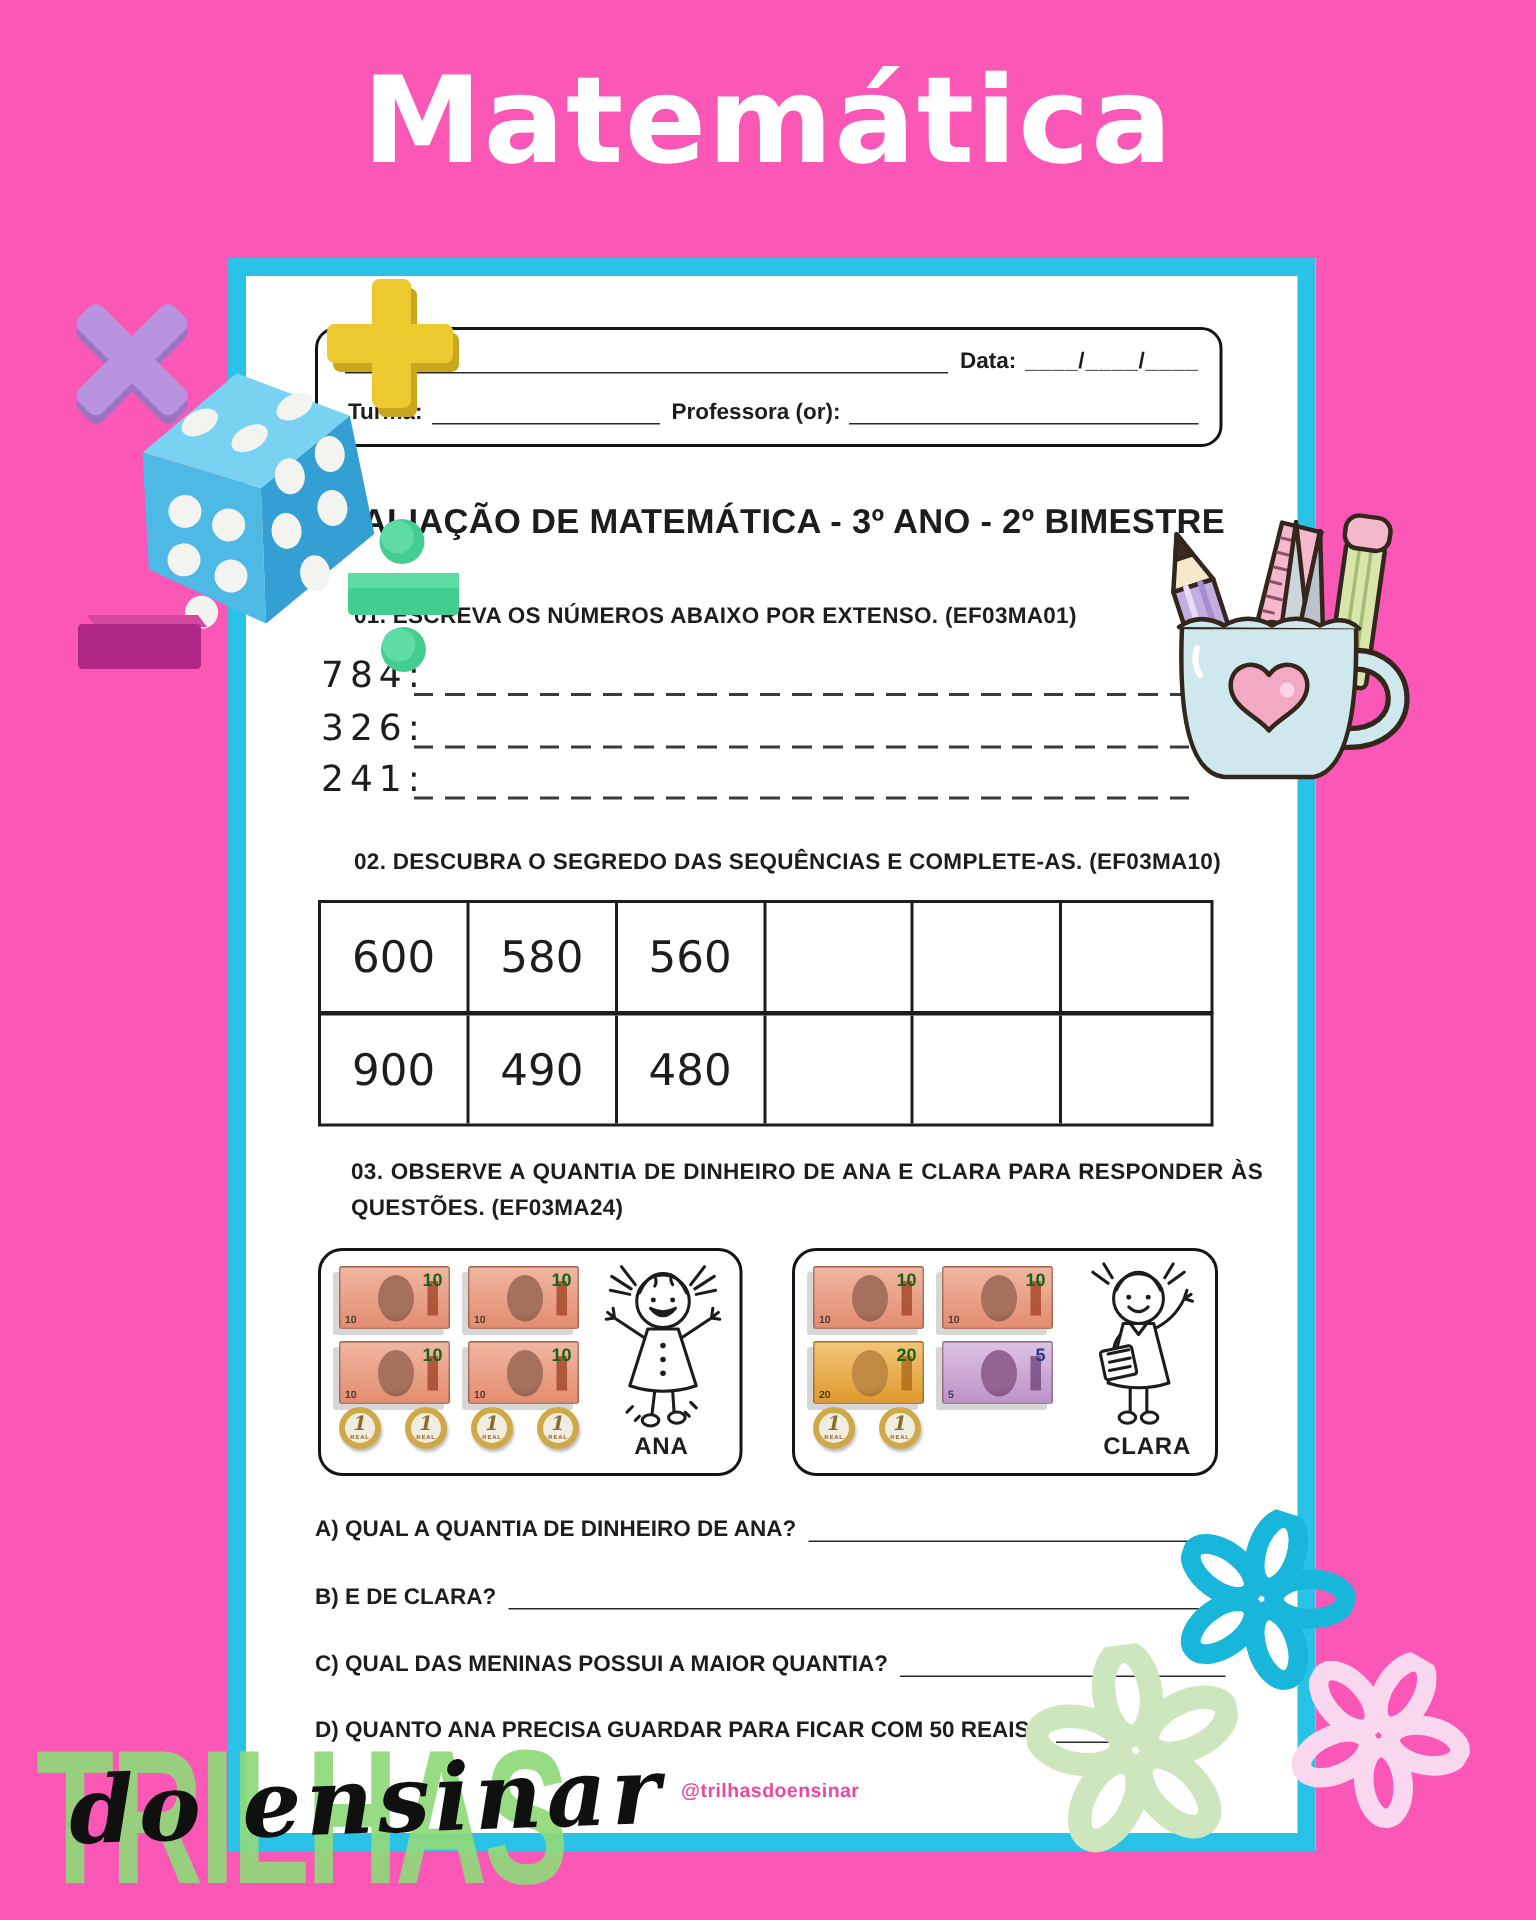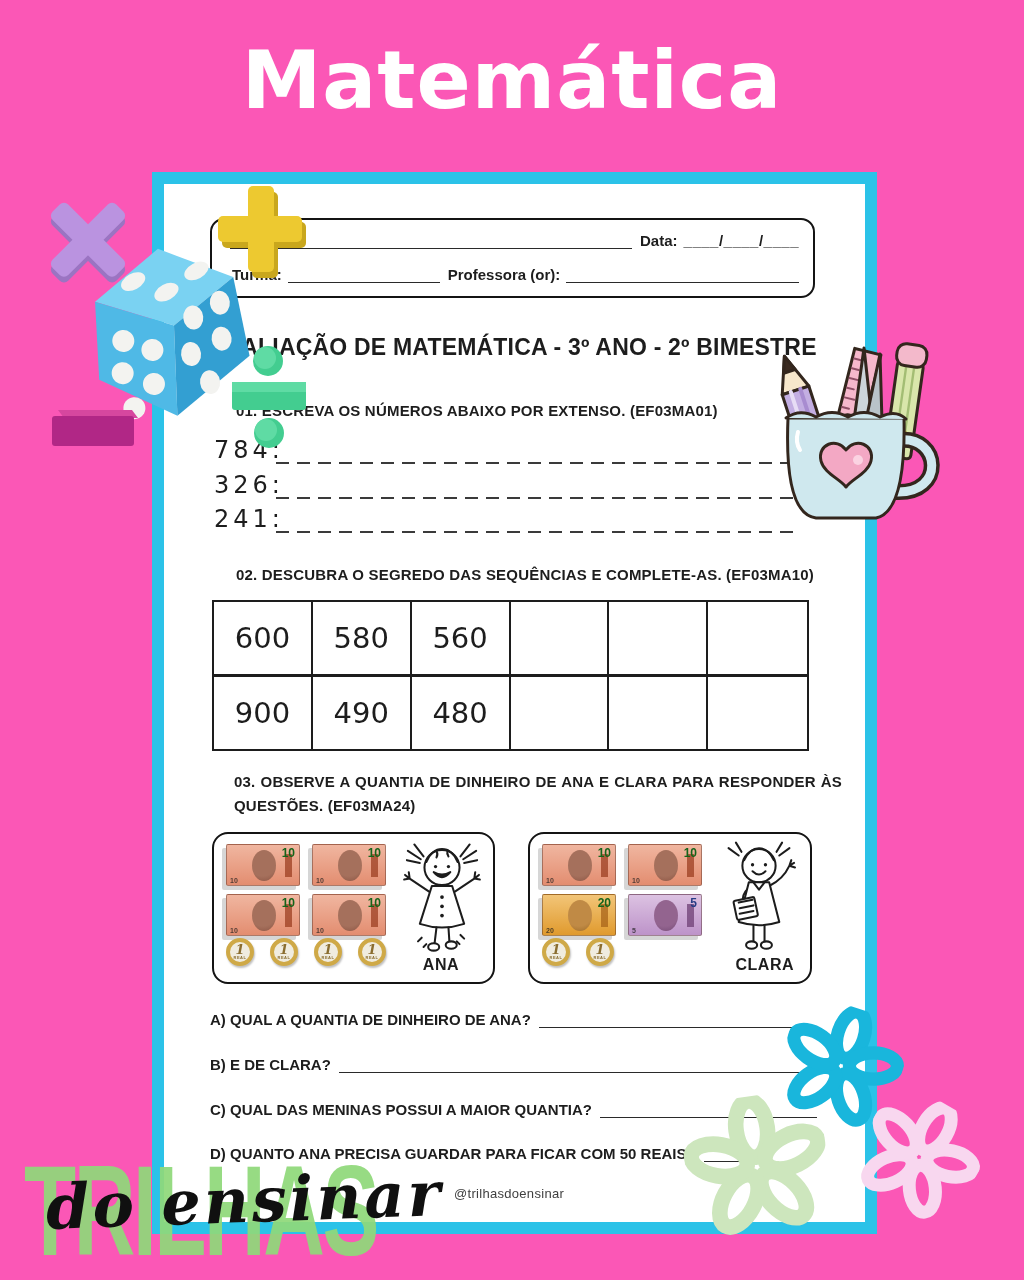--- a/index.html
+++ b/index.html
@@ -110,21 +110,21 @@
   .coin .one { font-family:"DejaVu Serif", serif; font-style:italic; font-weight:700; font-size:13px; line-height:11px; color:#8a6d2f; }
   .coin .real { font-size:4px; font-weight:700; color:#8a6d2f; letter-spacing:.5px; }
   .c-pos-0 { left:12px; } .c-pos-1 { left:56px; } .c-pos-2 { left:100px; } .c-pos-3 { left:144px; }
 
   
   .sub-q { position:absolute; left:46px; right:48px; display:flex; align-items:flex-end; font-size:15px; font-weight:600; }
   .sub-q .solid-line { height:18px; margin-left:8px; }
   #sub-q-0 { top:826px; } #sub-q-1 { top:871px; } #sub-q-2 { top:916px; }
   #sub-q-3 { top:960px; right:auto; width:560px; }
 
-  .handle { position:absolute; left:290px; top:1002px; font-size:13px; color:#404040; letter-spacing:0.3px; }
+  .handle { position:absolute; left:290px; top:1002px; font-size:13px; color:#ec4899; letter-spacing:0.3px;font-weight:bold; }
 
   
   .deco { position:absolute; z-index:5; }
   #brand-word {
     position:absolute; left:24px; top:1148px; z-index:6;
     font-family:"Liberation Sans", sans-serif; font-weight:800; font-size:108px;
     color:rgba(143,216,122,0.93); letter-spacing:-3px;
     transform:scale(0.79,1.18); transform-origin:left top; line-height:1;
   }
   #brand-script {

